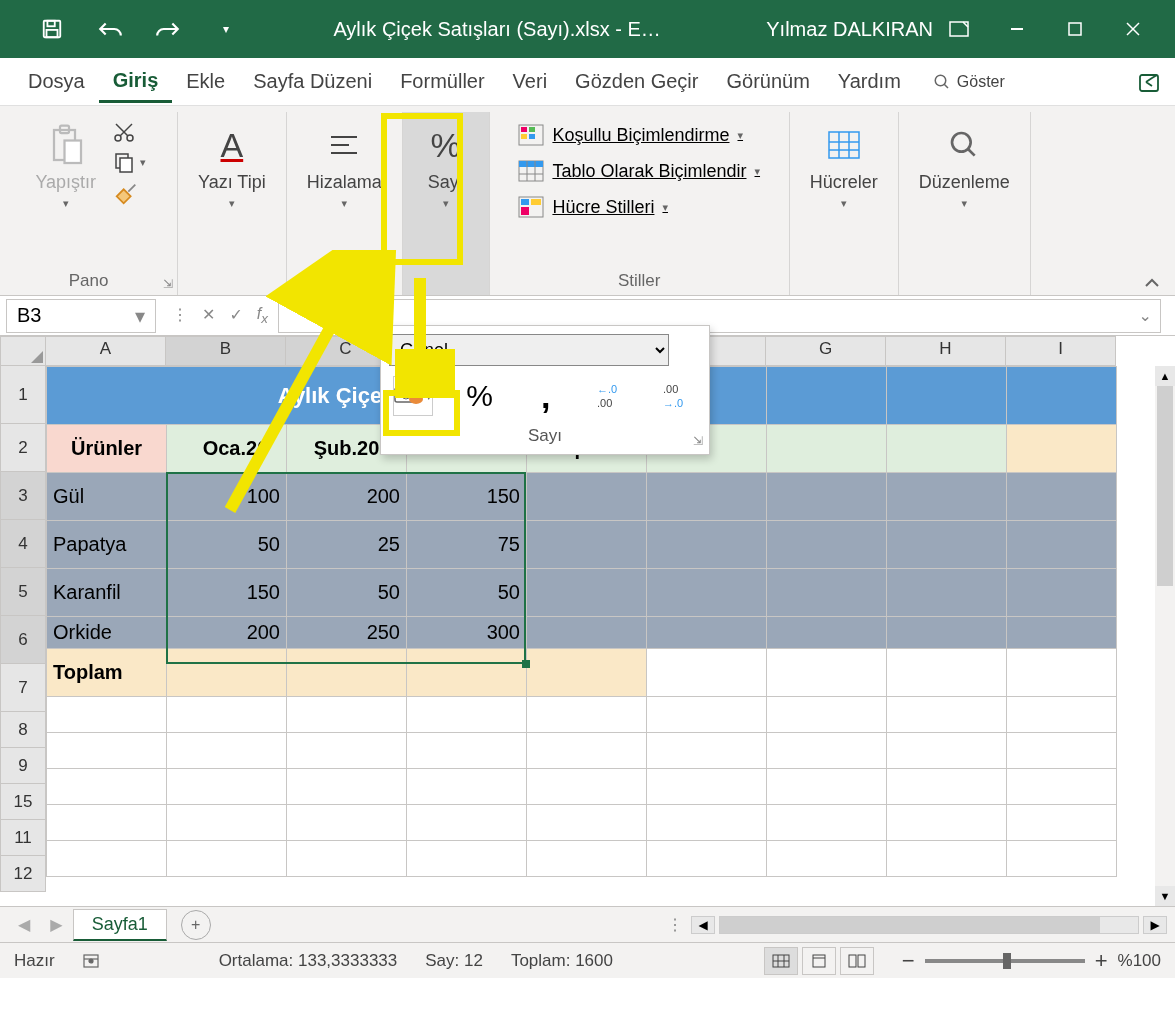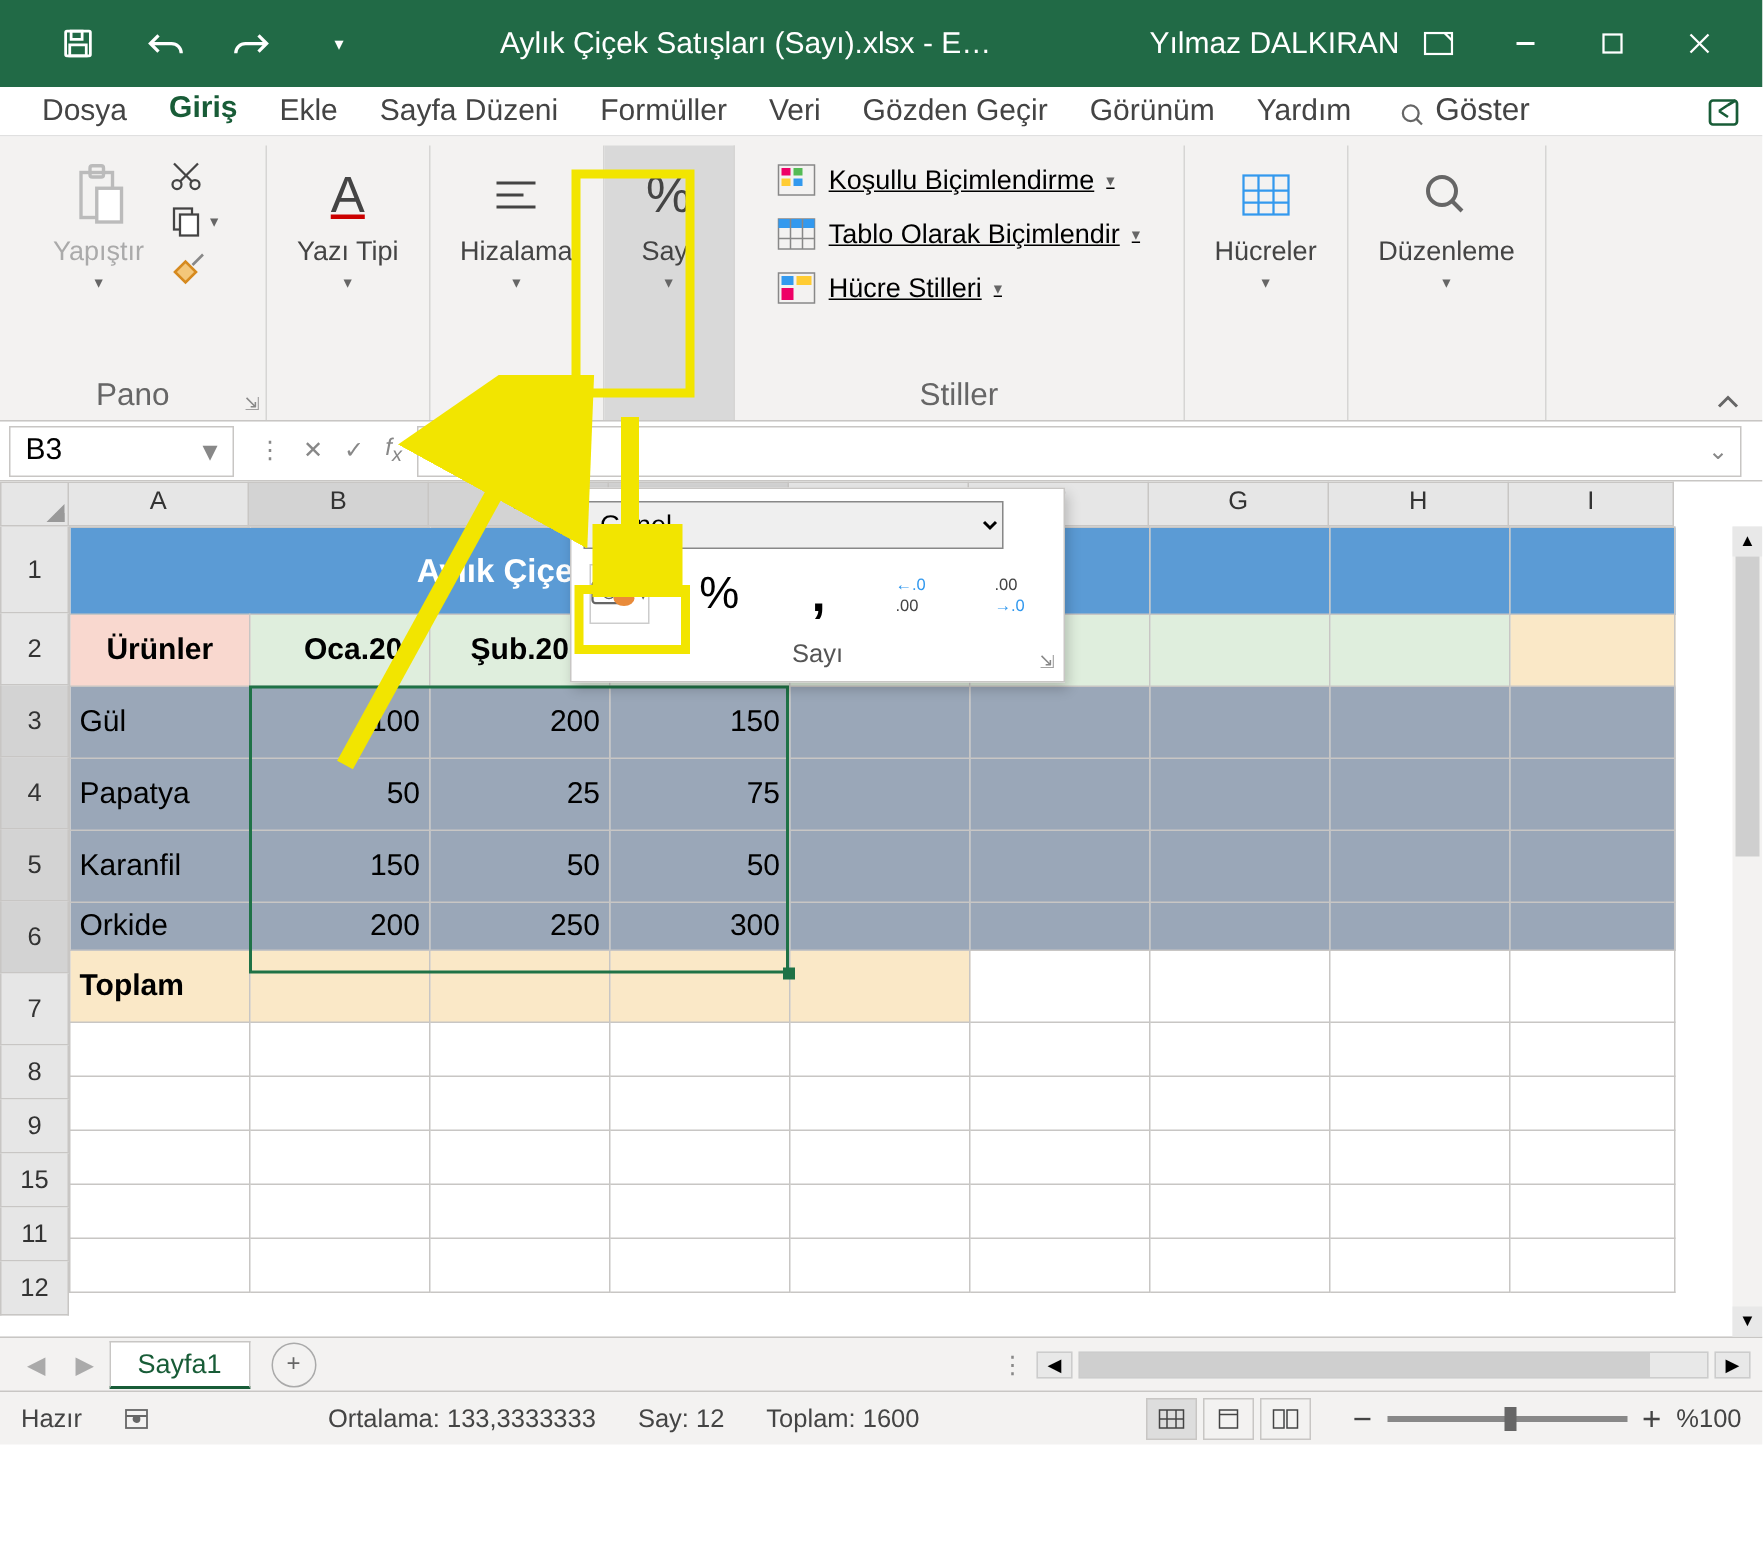--- a/index.html
+++ b/index.html
@@ -5,30 +5,30 @@
 * { box-sizing: border-box; margin: 0; padding: 0; font-family: "Segoe UI", Arial, sans-serif; }
 body { width: 1175px; height: 1027px; background: #fff; overflow: hidden; position: relative; }
 .titlebar { height: 58px; background: #216a46; display: flex; align-items: center; color: #fff; padding: 0 8px; }
 .titlebar .qat { display: flex; gap: 30px; align-items: center; padding-left: 30px; }
 .titlebar .qat-btn { width: 28px; height: 28px; display: flex; align-items: center; justify-content: center; cursor: pointer; }
 .titlebar .title { flex: 1; text-align: center; font-size: 20px; white-space: nowrap; overflow: hidden; }
 .titlebar .user { font-size: 20px; padding: 0 12px; }
 .titlebar .win-btns { display: flex; gap: 30px; padding-right: 20px; align-items: center; }
 .titlebar .win-btn { width: 28px; height: 20px; display: flex; align-items: center; justify-content: center; cursor: pointer; }
 
-.tabs { height: 33px; background: #fff; display: flex; align-items: center; padding: 0 14px; border-bottom: 1px solid #e0e0e0; }
+.tabs { height: 48px; background: #fff; display: flex; align-items: center; padding: 0 14px; border-bottom: 1px solid #e0e0e0; }
 .tabs .tab { padding: 8px 14px; font-size: 20px; color: #444; cursor: pointer; }
 .tabs .tab.active { color: #185c37; font-weight: 600; border-bottom: 3px solid #185c37; }
-.tabs .search-grp { display: flex; align-items: flex-end; gap: 6px; font-size: 21px; color: #444; margin-left: 18px; cursor: pointer; }
+.tabs .search-grp { display: flex; align-items: flex-start; gap: 6px; font-size: 16px; color: #444; margin-left: 18px; cursor: pointer; }
 .tabs .share-btn { margin-left: auto; cursor: pointer; }
 
 .ribbon { height: 190px; background: #f3f2f1; display: flex; padding: 6px 0 0 0; position: relative; border-bottom: 1px solid #c8c6c4; }
 .ribbon-group { display: flex; flex-direction: column; align-items: center; padding: 4px 10px 2px; border-right: 1px solid #d6d5d4; position: relative; }
 .ribbon-group:last-child { border-right: none; }
-.ribbon-group .group-label { font-size: 21px; color: #666; margin-top: auto; padding: 2px 0; }
+.ribbon-group .group-label { font-size: 17px; color: #666; margin-top: auto; padding: 2px 0; }
 .ribbon-big-btn { display: flex; flex-direction: column; align-items: center; gap: 4px; padding: 6px 10px; cursor: pointer; font-size: 18px; color: #444; }
 .ribbon-big-btn .icon-box { width: 46px; height: 46px; display: flex; align-items: center; justify-content: center; font-size: 30px; }
 .ribbon-big-btn .arrow { font-size: 11px; color: #666; }
 .ribbon-row { display: flex; }
 .ribbon-col { display: flex; flex-direction: column; gap: 6px; padding: 4px 6px; }
 .ribbon-small-btn { display: flex; align-items: center; gap: 8px; padding: 4px 6px; font-size: 18px; cursor: pointer; }
 .ribbon-launcher { position: absolute; right: 4px; bottom: 4px; font-size: 12px; color: #888; cursor: pointer; }
 .ribbon-collapse { position: absolute; right: 14px; bottom: 6px; cursor: pointer; }
 
 .highlight-box { position: absolute; border: 6px solid #f2e500; pointer-events: none; }

